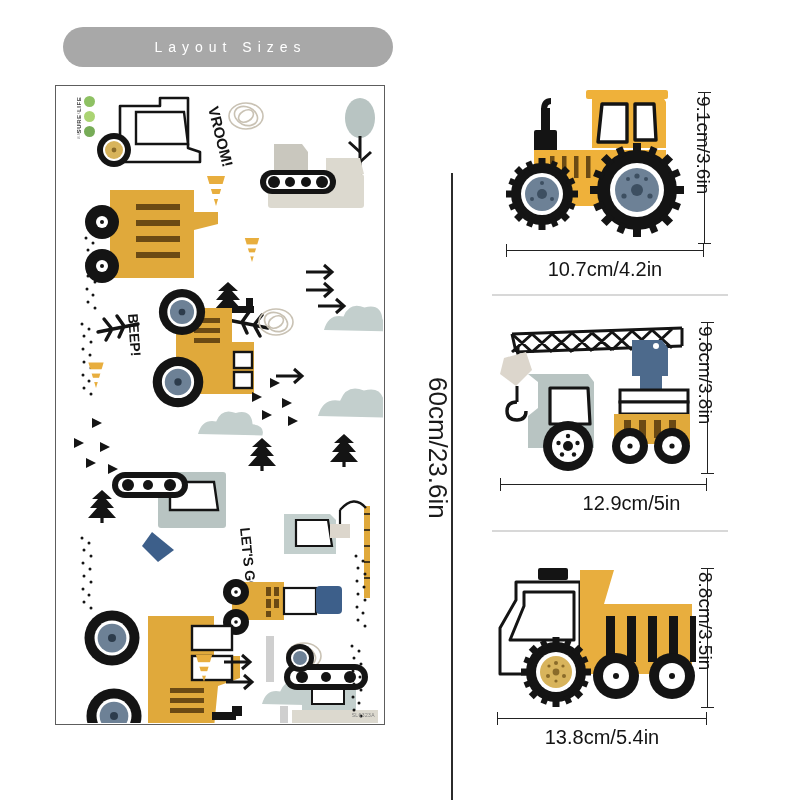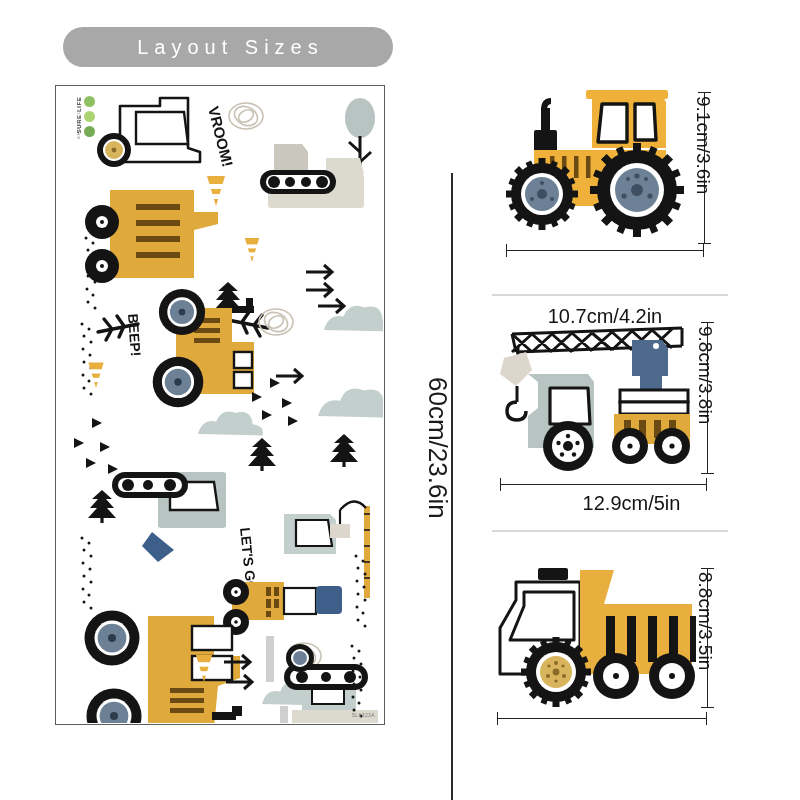--- a/index.html
+++ b/index.html
@@ -13,21 +13,21 @@
 
   
   .banner {
     position: absolute; left: 63px; top: 27px;
     width: 330px; height: 40px;
     background: #a8a8a8;
     border-radius: 20px;
     display: flex; align-items: center; justify-content: center;
   }
   .banner-label {
-    color: #ffffff; font-size: 20px; letter-spacing: 6px;
+    color: #ffffff; font-size: 14px; letter-spacing: 6px;
     font-family: "Liberation Sans", sans-serif; font-weight: 400;
     white-space: nowrap; padding-left: 5px;
   }
 
   
   .sheet-wrap { position: absolute; left: 55px; top: 85px; width: 330px; height: 640px; }
   .sheet {
     position: absolute; inset: 0;
     background: #ffffff;
     border: 1.5px solid #5d5d5d;
@@ -609,21 +609,21 @@
           <circle cx="9" cy="-11" r="2"></circle>
             <circle cx="-9" cy="-11" r="2"></circle>
         </g>
       </g>
     </svg>
 
     <div class="dimline-v" style="left:704px;top:92px;height:152px;"></div>
     <div class="dim-label-v" style="left:714px;top:96px;">9.1cm/3.6in</div>
 
     <div class="dimline-h" style="left:506px;top:250px;width:198px;"></div>
-    <div class="dim-label-h" style="left:506px;top:258px;width:198px;margin-top:47px;">10.7cm/4.2in</div>
+    <div class="dim-label-h" style="left:506px;top:258px;width:198px;">10.7cm/4.2in</div>
   </div>
 
   <div class="rule" style="top:294px;"></div>
 
   <div class="panel" style="left:0;top:0;width:800px;height:800px;pointer-events:none;">
 
     <svg class="panel-art" style="left:496px;top:312px;" width="210" height="170" viewBox="0 0 210 170">
 
       <g stroke="#141414" stroke-width="3" fill="none">
         <path d="M16 22 L186 16"></path>
@@ -760,15 +760,16 @@
           <circle r="23" fill="#141414"></circle>
           <circle r="13" fill="#ffffff"></circle>
           <circle r="3" fill="#141414"></circle>
         </g>
     </svg>
 
     <div class="dimline-v" style="left:707px;top:568px;height:140px;"></div>
     <div class="dim-label-v" style="left:716px;top:572px;">8.8cm/3.5in</div>
 
     <div class="dimline-h" style="left:497px;top:718px;width:210px;"></div>
+    <div class="dim-label-h" style="left:497px;top:726px;width:210px;">13.8cm/5.4in</div>
   </div>
 
 </div>
 
 </body></html>

